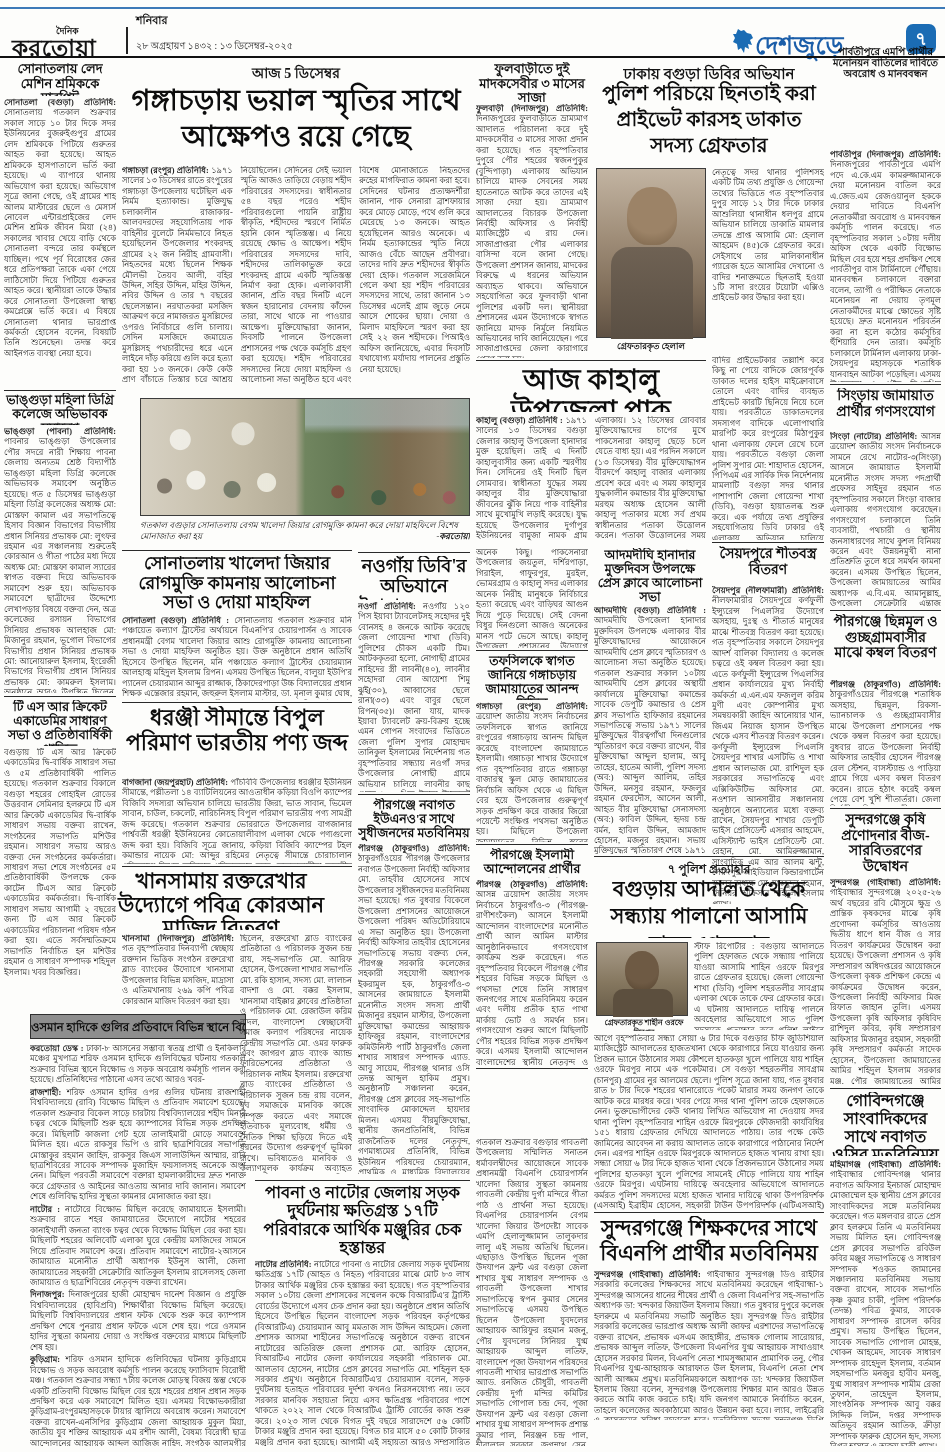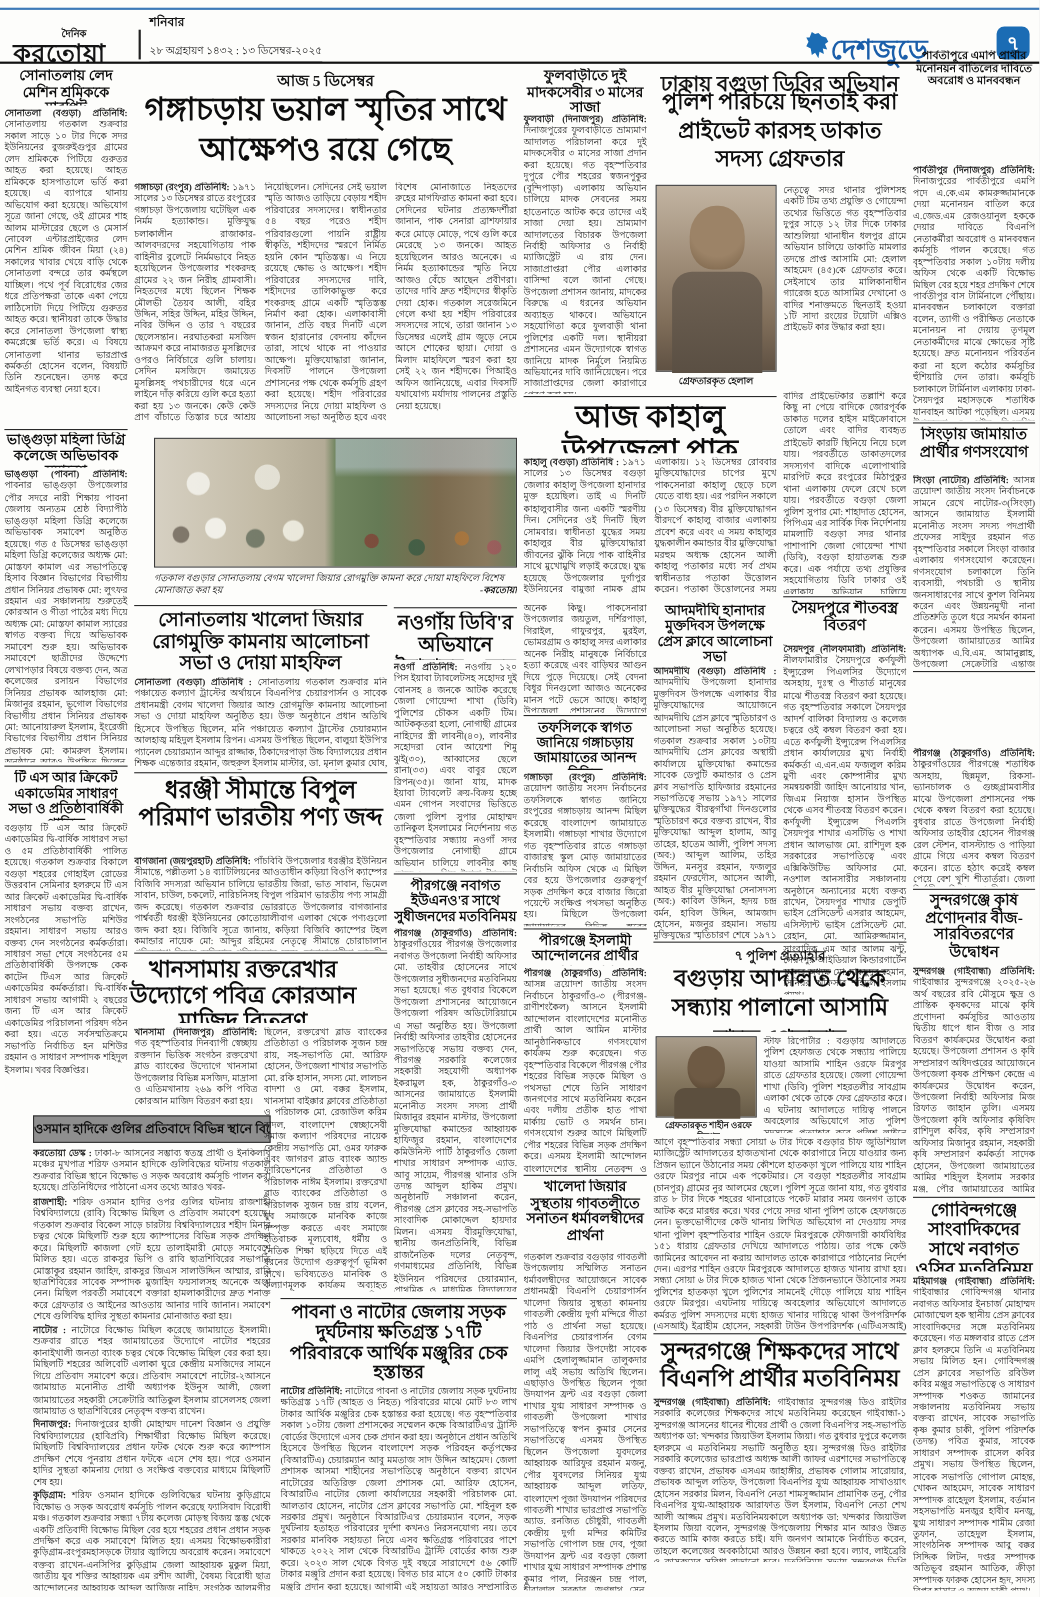--- a/index.html
+++ b/index.html
@@ -173,26 +173,25 @@
   </div>
 
   <div class="hr" style="left:476px;top:844px;width:112px;"></div>
   <div class="hl" style="left:476px;top:848px;width:112px;height:30px;font-size:12.5px;">পীরগঞ্জে ইসলামী আন্দোলনের প্রার্থীর গণসংযোগ</div>
   <div class="body" style="left:476px;top:880px;width:112px;height:186px;">
     <b class="dl">পীরগঞ্জ (ঠাকুরগাঁও) প্রতিনিধি:</b>
     <span>আসন্ন ত্রয়োদশ জাতীয় সংসদ নির্বাচনে ঠাকুরগাঁও-৩ (পীরগঞ্জ-রাণীশংকৈল) আসনে ইসলামী আন্দোলন বাংলাদেশের মনোনীত প্রার্থী আল আমিন মাস্টার আনুষ্ঠানিকভাবে গণসংযোগ কার্যক্রম শুরু করেছেন। গত বৃহস্পতিবার বিকেলে পীরগঞ্জ পৌর শহরের বিভিন্ন সড়কে মিছিল ও পথসভা শেষে তিনি সাধারণ জনগণের সাথে মতবিনিময় করেন এবং দলীয় প্রতীক হাত পাখা মার্কায় ভোট ও সমর্থন চান। গণসংযোগ শুরুর আগে মিছিলটি পৌর শহরের বিভিন্ন সড়ক প্রদক্ষিণ করে। এসময় ইসলামী আন্দোলন বাংলাদেশের স্থানীয় নেতৃবৃন্দ ও কর্মীরা প্রার্থী আল আমিন মাস্টারের পাশে থেকে জনসম্পৃক্ততা বাড়াতে সক্রিয়ভাবে অংশগ্রহণ করেন।</span>
   </div>
 
   <div class="hr" style="left:476px;top:1068px;width:112px;"></div>
-  <div class="hl" style="left:476px;top:1072px;width:112px;height:62px;font-size:13px;">খালেদা জিয়ার সুস্থতায় গাবতলীতে সনাতন ধর্মাবলম্বীদের প্রার্থনা</div>
   <div class="body" style="left:476px;top:1138px;width:112px;height:308px;">
     <span>গতকাল শুক্রবার বগুড়ার গাবতলী উপজেলায় সম্মিলিত সনাতন ধর্মাবলম্বীদের আয়োজনে সাবেক প্রধানমন্ত্রী বিএনপি চেয়ারপার্সন খালেদা জিয়ার সুস্থতা কামনায় গাবতলী কেন্দ্রীয় দুর্গা মন্দিরে গীতা পাঠ ও প্রার্থনা সভা হয়েছে। বিএনপির চেয়ারপার্সন বেগম খালেদা জিয়ার উপদেষ্টা সাবেক এমপি হেলালুজ্জামান তালুকদার লালু এই সভায় অতিথি ছিলেন। এছাড়াও উপস্থিত ছিলেন পূজা উদযাপন ফ্রন্ট এর বগুড়া জেলা শাখার যুগ্ম সাধারণ সম্পাদক ও গাবতলী উপজেলা শাখার সভাপতিত্বে স্বপন কুমার সেনের সভাপতিত্বে এসময় উপস্থিত ছিলেন উপজেলা যুবদলের আহ্বায়ক আরিফুর রহমান মজনু, পৌর যুবদলের সিনিয়র যুগ্ম আহ্বায়ক আব্দুল লতিফ, বাংলাদেশ পূজা উদযাপন পরিষদের গাবতলী শাখার ভারপ্রাপ্ত সভাপতি অ্যাড. রনজিত চৌধুরী, গাবতলী কেন্দ্রীয় দুর্গা মন্দির কমিটির সভাপতি গোপাল চন্দ্র দেব, পূজা উদযাপন ফ্রন্ট এর বগুড়া জেলা শাখার যুগ্ম সাধারণ সম্পাদক প্রশান্ত কুমার পাল, নিরঞ্জন চন্দ্র পাল, হীরালাল সরকার, জগন্নাথ সেন, সুনীল মজুমদার, উত্তম রায়, অভিলাশ পাল, নিবারন চন্দ্র দাস, রতন রায়, পূজা উদযাপন ফ্রন্ট এর নেতা চয়ন রায় চৌধুরী, রতন কুমার, পুরোহিত সুমন কুমার সরকার লেবু, আরমান ইসলাম রিপন প্রমুখ। পরে হিন্দু সম্প্রদায়ের ভক্তদের মাঝে প্রসাদ (খাবার) বিতরণ করা হয়। খবর বিজ্ঞপ্তির।</span>
   </div>
 
-  <div class="kick" style="left:594px;top:62px;width:230px;font-size:19px;">ঢাকায় বগুড়া ডিবির অভিযান</div>
+  <div class="kick" style="left:594px;top:62px;width:230px;font-size:15px;">ঢাকায় বগুড়া ডিবির অভিযান</div>
   <div class="hl" style="left:594px;top:80px;width:230px;height:84px;font-size:20px;line-height:1.3;">পুলিশ পরিচয়ে ছিনতাই করা প্রাইভেট কারসহ ডাকাত সদস্য গ্রেফতার</div>
   <div class="photo" style="left:596px;top:168px;width:110px;height:170px;background:linear-gradient(180deg,#c2b4a2 0%,#a08e79 40%,#7e6c58 75%,#5f5143 100%);">
     <div style="position:absolute;left:30px;top:18px;width:50px;height:58px;border-radius:48% 48% 42% 42%;background:radial-gradient(circle at 50% 38%,#9c8367 0 55%,#7a6349 100%);"></div>
     <div style="position:absolute;left:14px;top:78px;width:82px;height:92px;border-radius:18px 18px 0 0;background:linear-gradient(180deg,#6f6254 0%,#5a4f43 100%);"></div>
   </div>
   <div class="cap" style="left:596px;top:341px;width:110px;height:14px;text-align:center;font-weight:700;">গ্রেফতারকৃত হেলাল</div>
   <div class="body" style="left:712px;top:168px;width:112px;height:186px;">
     <span>নেতৃত্বে সদর থানার পুলিশসহ একটি টিম তথ্য প্রযুক্তি ও গোয়েন্দা তথ্যের ভিত্তিতে গত বৃহস্পতিবার দুপুর সাড়ে ১২ টার দিকে ঢাকার আশুলিয়া থানাধীন ধলপুর গ্রামে অভিযান চালিয়ে ডাকাতি মামলার তদন্তে প্রাপ্ত আসামি মো: হেলাল আহমেদ (৪৫)কে গ্রেফতার করে। সেইসাথে তার মালিকানাধীন গ্যারেজ হতে আসামির দেখানো ও বাদির শনাক্তমতে ছিনতাই হওয়া ১টি সাদা রংয়ের টয়োটা এক্সিও প্রাইভেট কার উদ্ধার করা হয়।</span>
   </div>
   <div class="body" style="left:712px;top:356px;width:112px;height:184px;">
@@ -241,20 +240,21 @@
   </div>
 
   <div class="hr" style="left:830px;top:384px;width:111px;"></div>
   <div class="hl" style="left:830px;top:388px;width:111px;height:42px;font-size:14px;">সিংড়ায় জামায়াত প্রার্থীর গণসংযোগ</div>
   <div class="body" style="left:830px;top:432px;width:111px;height:176px;">
     <b class="dl">সিংড়া (নাটোর) প্রতিনিধি:</b>
     <span>আসন্ন ত্রয়োদশ জাতীয় সংসদ নির্বাচনকে সামনে রেখে নাটোর-৩(সিংড়া) আসনে জামায়াত ইসলামী মনোনীত সংসদ সদস্য পদপ্রার্থী প্রফেসর সাইদুর রহমান গত বৃহস্পতিবার সকালে সিংড়া বাজার এলাকায় গণসংযোগ করেছেন। গণসংযোগ চলাকালে তিনি ব্যবসায়ী, পথচারী ও স্থানীয় জনসাধারণের সাথে কুশল বিনিময় করেন এবং উন্নয়নমুখী নানা প্রতিশ্রুতি তুলে ধরে সমর্থন কামনা করেন। এসময় উপস্থিত ছিলেন, উপজেলা জামায়াতের আমির অধ্যাপক এ.বি.এম. আমানুল্লাহ, উপজেলা সেক্রেটারি এন্তাজ আলী, পৌর জামায়াতের আমির প্রভাষক সাদরুল উলা, পৌর সেক্রেটারি মিজানুর রহমান, সহকারী সেক্রেটারি আব্দুল মুন্নাফসহ জামায়াতের নেতৃবৃন্দ।</span>
   </div>
 
   <div class="hr" style="left:830px;top:610px;width:111px;"></div>
+  <div class="hl" style="left:830px;top:614px;width:111px;height:62px;font-size:14px;">পীরগঞ্জে ছিন্নমূল ও গুচ্ছগ্রামবাসীর মাঝে কম্বল বিতরণ</div>
   <div class="body" style="left:830px;top:680px;width:111px;height:126px;">
     <b class="dl">পীরগঞ্জ (ঠাকুরগাঁও) প্রতিনিধি:</b>
     <span>ঠাকুরগাঁওয়ের পীরগঞ্জে শতাধিক অসহায়, ছিন্নমূল, রিকসা-ভ্যানচালক ও গুচ্ছগ্রামবাসীর মাঝে উপজেলা প্রশাসনের পক্ষ থেকে কম্বল বিতরণ করা হয়েছে। বুধবার রাতে উপজেলা নির্বাহী অফিসার তাহবীর হোসেন পীরগঞ্জ রেল স্টেশন, বাসস্ট্যান্ড ও পাড়িয়া গ্রামে গিয়ে এসব কম্বল বিতরণ করেন। রাতে হঠাৎ করেই কম্বল পেয়ে বেশ খুশি শীতার্তরা। জেলা নির্বাহী অফিসার তাহবীর হোসেন জামান, প্রশাসনের সেবা প্রান্তিক জনগোষ্ঠীর মাঝে পৌঁছাতে এ ধরনের উদ্যোগ অব্যাহত থাকবে।</span>
   </div>
 
   <div class="hr" style="left:830px;top:808px;width:111px;"></div>
   <div class="hl" style="left:830px;top:812px;width:111px;height:62px;font-size:14px;">সুন্দরগঞ্জে কৃষি প্রণোদনার বীজ-সারবিতরণের উদ্বোধন</div>
   <div class="body" style="left:830px;top:878px;width:111px;height:206px;">
     <b class="dl">সুন্দরগঞ্জ (গাইবান্ধা) প্রতিনিধি:</b>
     <span>গাইবান্ধার সুন্দরগঞ্জে ২০২৫-২৬ অর্থ বছরের রবি মৌসুমে ক্ষুদ্র ও প্রান্তিক কৃষকদের মাঝে কৃষি প্রণোদনা কর্মসূচির আওতায় দ্বিতীয় ধাপে ধান বীজ ও সার বিতরণ কার্যক্রমের উদ্বোধন করা হয়েছে। উপজেলা প্রশাসন ও কৃষি সম্প্রসারণ অধিদপ্তরের আয়োজনে উপজেলা কৃষক প্রশিক্ষণ কেন্দ্রে এ কার্যক্রমের উদ্বোধন করেন, উপজেলা নির্বাহী অফিসার মিজ রিফাত জাহান তুলি। এসময় উপজেলা কৃষি অফিসার কৃষিবিদ রাশিদুল কবির, কৃষি সম্প্রসারণ অফিসার মিজানুর রহমান, সহকারী কৃষি সম্প্রসারণ কর্মকর্তা সাদেক হোসেন, উপজেলা জামায়াতের আমির শহিদুল ইসলাম সরকার মঞ্জু, পৌর জামায়াতের আমির একরামুল হক, ছাত্রনেতা নুর আলম নিয়া নুরসহ স্থানীয় সাংবাদিক ও কৃষকরা উপস্থিত ছিলেন।</span>

